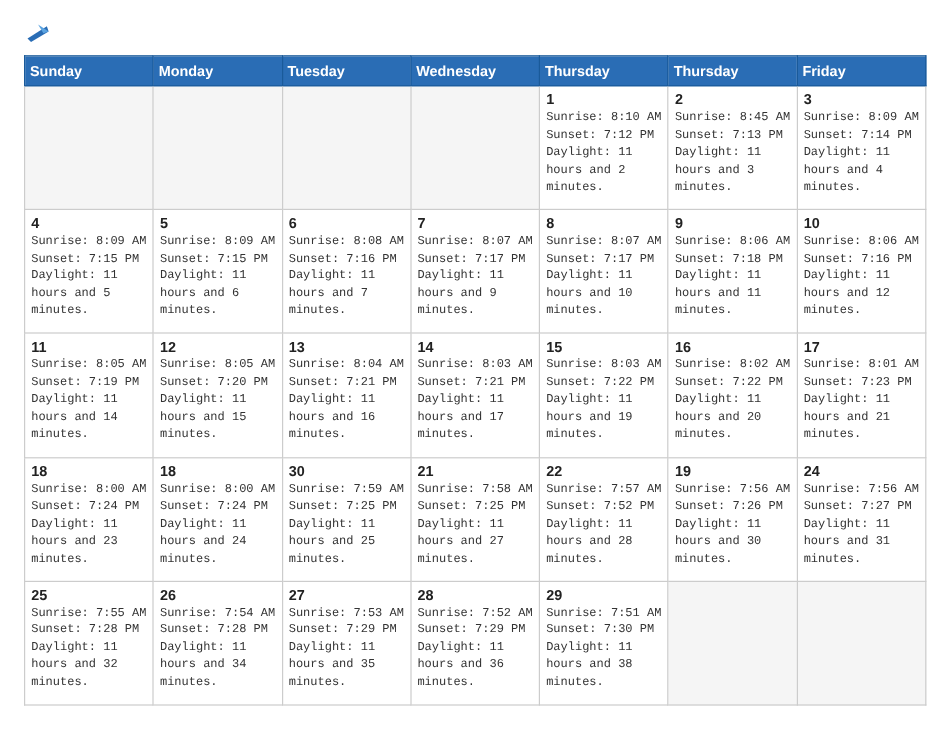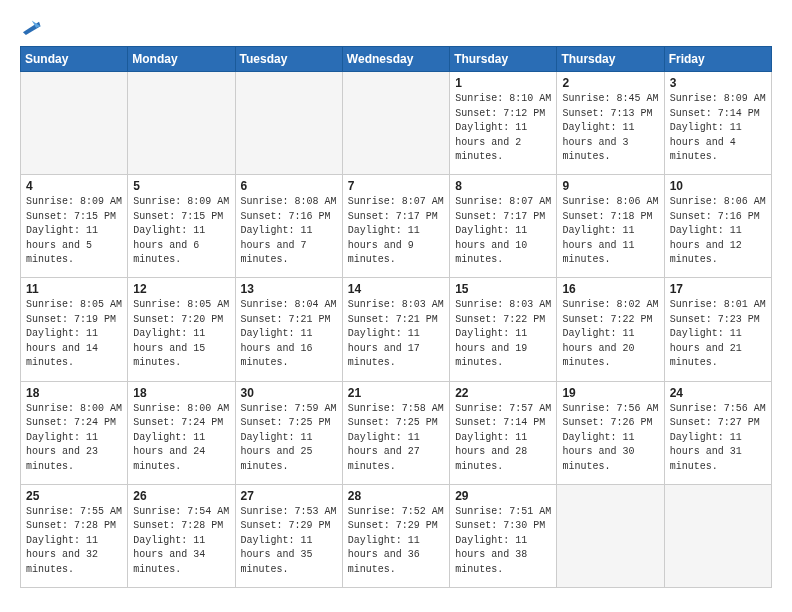--- a/index.html
+++ b/index.html
@@ -289,21 +289,21 @@
           <td>
             <span class="day-num">21</span>
             <div class="day-info">Sunrise: 7:58 AM
 Sunset: 7:25 PM
 Daylight: 11 hours
 and 27 minutes.</div>
           </td>
           <td>
             <span class="day-num">22</span>
             <div class="day-info">Sunrise: 7:57 AM
-Sunset: 7:14 PM
+Sunset: 7:52 PM
 Daylight: 11 hours
 and 28 minutes.</div>
           </td>
           <td>
             <span class="day-num">19</span>
             <div class="day-info">Sunrise: 7:56 AM
 Sunset: 7:26 PM
 Daylight: 11 hours
 and 30 minutes.</div>
           </td>

